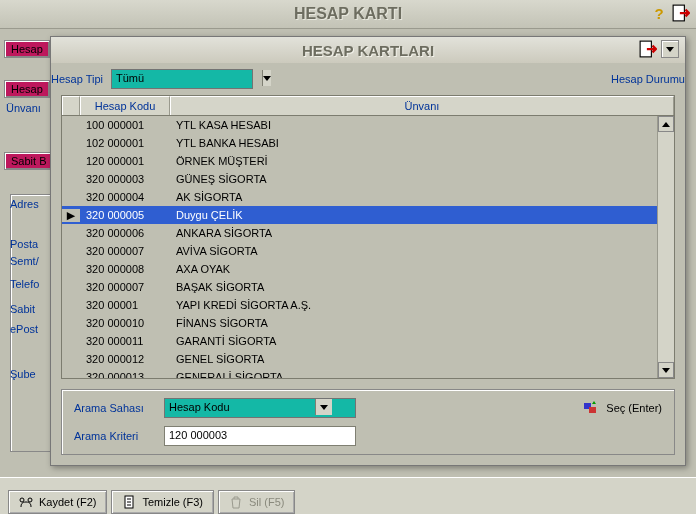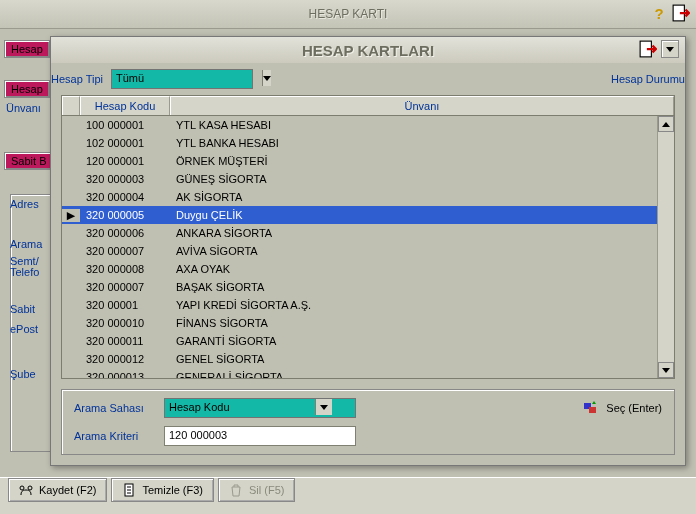--- a/index.html
+++ b/index.html
@@ -1,37 +1,37 @@
 <!DOCTYPE html>
 <html><head>
 <meta charset="utf-8">
 <style>
 html,body{margin:0;padding:0;font-family:Tahoma,Arial,sans-serif;font-size:11px;color:#000}
 body{width:696px;height:514px;background:#BFBFB2;position:relative;overflow:hidden;box-sizing:border-box}
 
 
 .main-header{height:28px;background:linear-gradient(to bottom,#d8d8cd,#c3c3b6);display:flex;align-items:center;justify-content:center;position:relative;border-bottom:1px solid #9a9a8e}
-.main-title{font-size:12px;font-weight:normal;color:#6d6d60;text-shadow:1px 1px 0 #e8e8de}
+.main-title{font-size:16px;font-weight:bold;color:#6d6d60;text-shadow:1px 1px 0 #e8e8de}
 .main-header .right-icons{position:absolute;right:6px;top:4px;display:flex;gap:4px}
 .icon{display:inline-flex;align-items:center;justify-content:center;width:18px;height:18px;cursor:pointer}
 .help-icon{color:#cc9900;font-weight:bold;font-size:15px}
 
 
 .bg-label{position:absolute;left:10px;color:#003399;font-size:11px}
 .bg-btn{position:absolute;left:4px;background:#be185d;border:1px solid #888;padding:2px 6px;font-size:11px;color:#000;box-shadow:inset 1px 1px 0 #fff,inset -1px -1px 0 #888}
 
 
 .bottom-fieldset{position:absolute;left:10px;right:58px;top:194px;bottom:62px;border:1px solid #888;box-shadow:inset 1px 1px 0 #fff}
 .right-dd-stack{position:absolute;right:20px;display:flex;flex-direction:column;gap:6px}
 .dd-btn{width:18px;height:18px;background:#d4d4c8;border:1px solid #888;box-shadow:inset 1px 1px 0 #fff;display:flex;align-items:center;justify-content:center;cursor:pointer}
 .dd-btn:after{content:"";border-left:4px solid transparent;border-right:4px solid transparent;border-top:5px solid #000}
 .single-dd{position:absolute;right:20px}
 
 
-.button-bar{position:absolute;left:0;right:0;bottom:0;height:36px;background:#d4d4c8;border-top:1px solid #fff;display:flex;align-items:flex-start;padding:0 8px;gap:4px}
+.button-bar{position:absolute;left:0;right:0;bottom:0;height:36px;background:#d4d4c8;border-top:1px solid #fff;display:flex;align-items:flex-end;padding:0 8px;gap:4px}
 .toolbar-btn{display:flex;align-items:center;gap:6px;padding:4px 10px;background:#d4d4c8;border:1px solid #888;box-shadow:inset 1px 1px 0 #fff,inset -1px -1px 0 #aaa;cursor:pointer;font-size:11px;color:#000}
 .toolbar-btn.disabled{color:#8a8a7d;cursor:default}
 .toolbar-btn svg{width:14px;height:14px}
 
 
 .modal{position:absolute;left:50px;top:36px;right:10px;bottom:48px;background:#BFBFB2;border:1px solid #777;box-shadow:2px 2px 6px rgba(0,0,0,.35);display:flex;flex-direction:column}
 .modal-header{height:26px;background:linear-gradient(to bottom,#e2e2da,#cccabd);display:flex;align-items:center;justify-content:center;position:relative}
 .modal-title{font-size:15px;font-weight:bold;color:#6d6d60;text-shadow:1px 1px 0 #f2f2ea}
 .modal-header .right-icons{position:absolute;right:6px;top:3px;display:flex;gap:4px;align-items:center}
 
@@ -90,23 +90,23 @@
     </span>
   </div>
 </div>
 
 <div class="bg-btn" style="top:40px"><span>Hesap</span></div>
 <div class="bg-btn" style="top:80px"><span>Hesap</span></div>
 <span class="bg-label" style="top:102px;left:6px">Ünvanı</span>
 <div class="bg-btn" style="top:152px"><span>Sabit B</span></div>
 <div class="bottom-fieldset"></div>
 <span class="bg-label" style="top:198px">Adres</span>
-<span class="bg-label" style="top:238px">Arama</span>
+<span class="bg-label" style="top:238px">Posta</span>
 <span class="bg-label" style="top:255px">Semt/</span>
-<span class="bg-label" style="top:266px">Telefo</span>
+<span class="bg-label" style="top:278px">Telefo</span>
 <span class="bg-label" style="top:303px">Sabit</span>
 <span class="bg-label" style="top:323px">ePost</span>
 <span class="bg-label" style="top:368px">Şube</span>
 
 <div class="single-dd dd-btn" style="top:48px"></div>
 <div class="right-dd-stack" style="top:200px">
   <div class="dd-btn"></div>
   <div class="dd-btn"></div>
   <div class="dd-btn"></div>
 </div>

